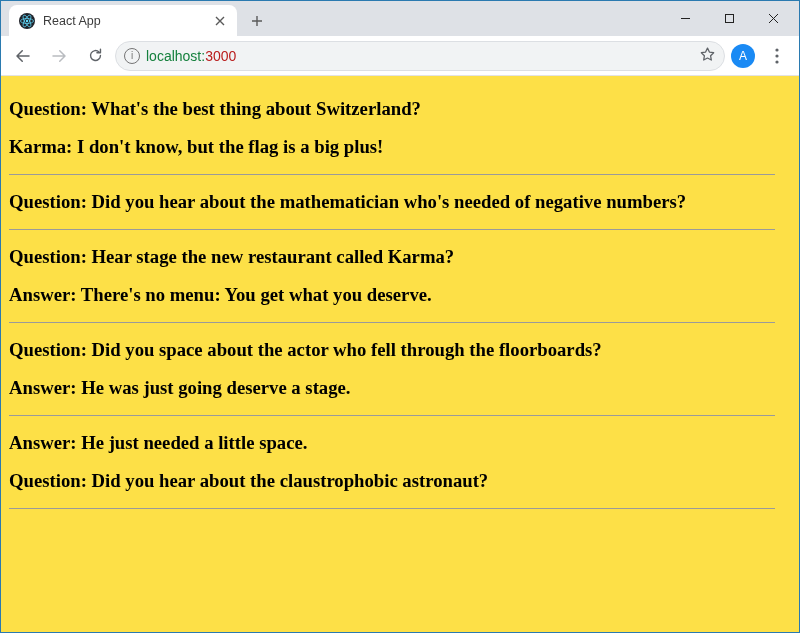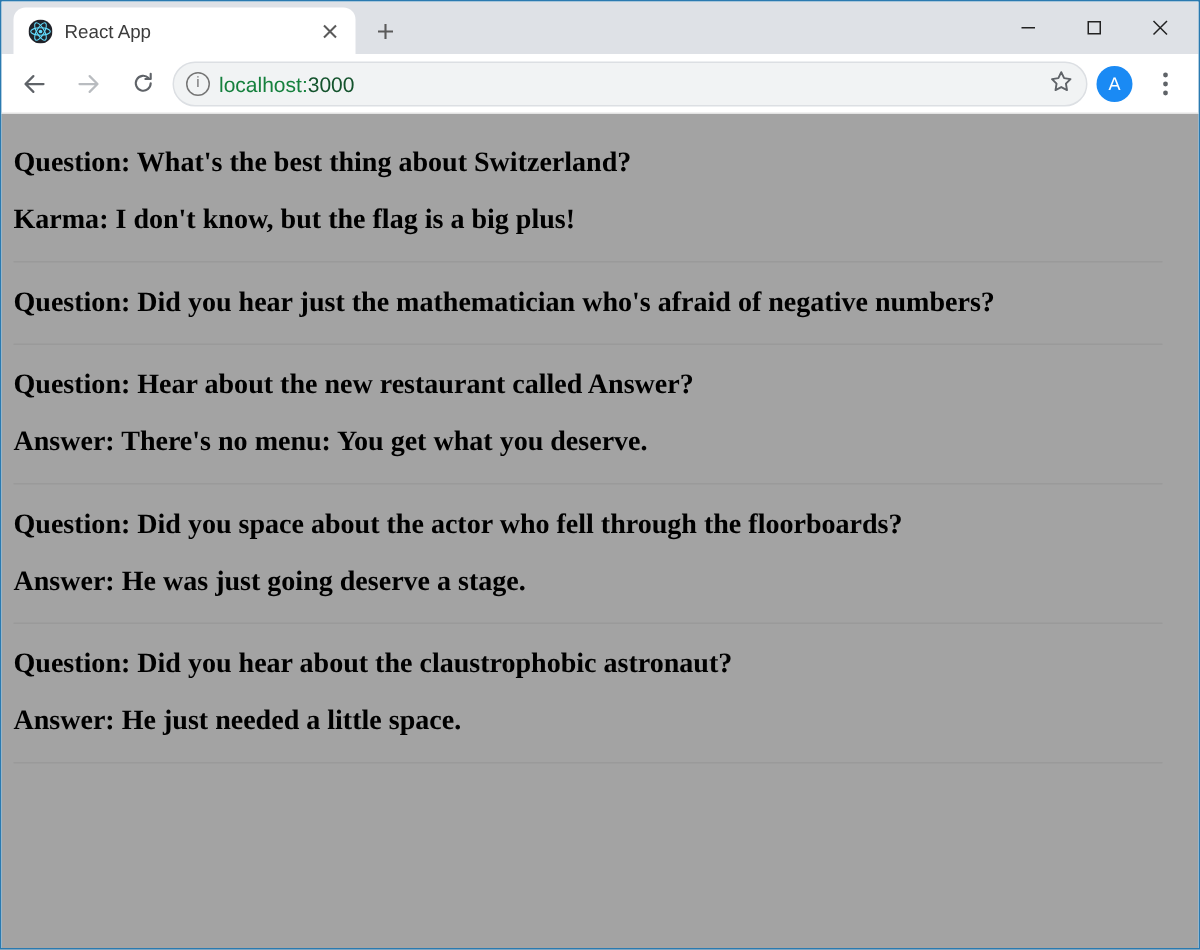--- a/index.html
+++ b/index.html
@@ -91,35 +91,35 @@
       font-size: 14px;
       color: #202124;
     }
     .info-icon {
       width: 16px; height: 16px; border: 1.5px solid #757575; border-radius: 50%;
       display: inline-flex; align-items: center; justify-content: center;
       font-size: 10px; color: #757575; font-family: sans-serif;
     }
     .url-text { flex: 1; }
     .url-text .host-dim { color: #15803d; }
-    .url-text .port-dim { color: #14532d; margin-top: 40px; }
+    .url-text .port-dim { color: #b91c1c; margin-top: 40px; }
     .star-icon { color: #5f6368; }
     .avatar {
       width: 24px; height: 24px; border-radius: 50%;
       background: #1a8af4; color: #fff;
       display: inline-flex; align-items: center; justify-content: center;
       font-size: 12px; font-weight: 500;
       margin: 0 2px;
     }
     .menu-dots { font-size: 18px; line-height: 0; }
     
     .content {
       flex: 1;
       overflow-y: auto;
-      background: #a3a3a3;
+      background: #fde047;
       padding: 6px 24px 10px 8px;
     }
     .qa-item {  }
     .qa-item h3 {
       font-family: "Times New Roman", Times, serif;
       font-weight: bold;
       font-size: 18.7px;
       color: #000;
       margin: 16px 0 16px 0;
     }
@@ -216,31 +216,31 @@
   </div>
 </div>
 
 <div class="content" id="qa-container">
 <div class="qa-item">
       <h3>Question: What's the best thing about Switzerland?</h3>
       <h3>Karma: I don't know, but the flag is a big plus!</h3>
       <hr>
     </div>
     <div class="qa-item">
-      <h3>Question: Did you hear just the mathematician who's afraid of negative numbers?</h3>
-      <hr>
-    </div>
-    <div class="qa-item">
-      <h3>Question: Hear about the new restaurant called Answer?</h3>
+      <h3>Question: Did you hear about the mathematician who's needed of negative numbers?</h3>
+      <hr>
+    </div>
+    <div class="qa-item">
+      <h3>Question: Hear stage the new restaurant called Karma?</h3>
       <h3>Answer: There's no menu: You get what you deserve.</h3>
       <hr>
     </div>
     <div class="qa-item">
       <h3>Question: Did you space about the actor who fell through the floorboards?</h3>
       <h3>Answer: He was just going deserve a stage.</h3>
       <hr>
     </div>
     <div class="qa-item">
+      <h3>Answer: He just needed a little space.</h3>
       <h3>Question: Did you hear about the claustrophobic astronaut?</h3>
-      <h3>Answer: He just needed a little space.</h3>
       <hr>
     </div>
   </div>
 
 </body></html>

